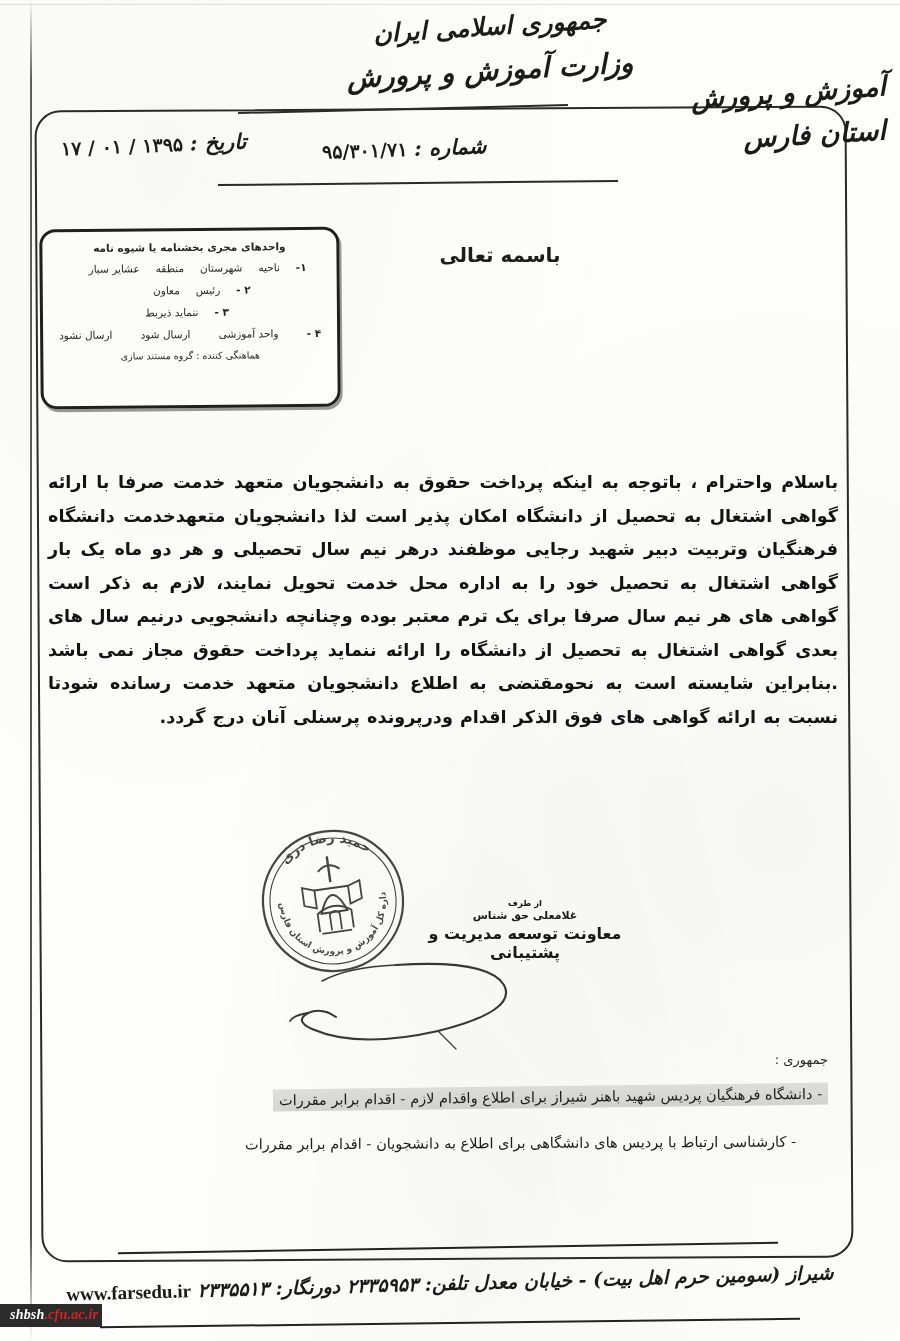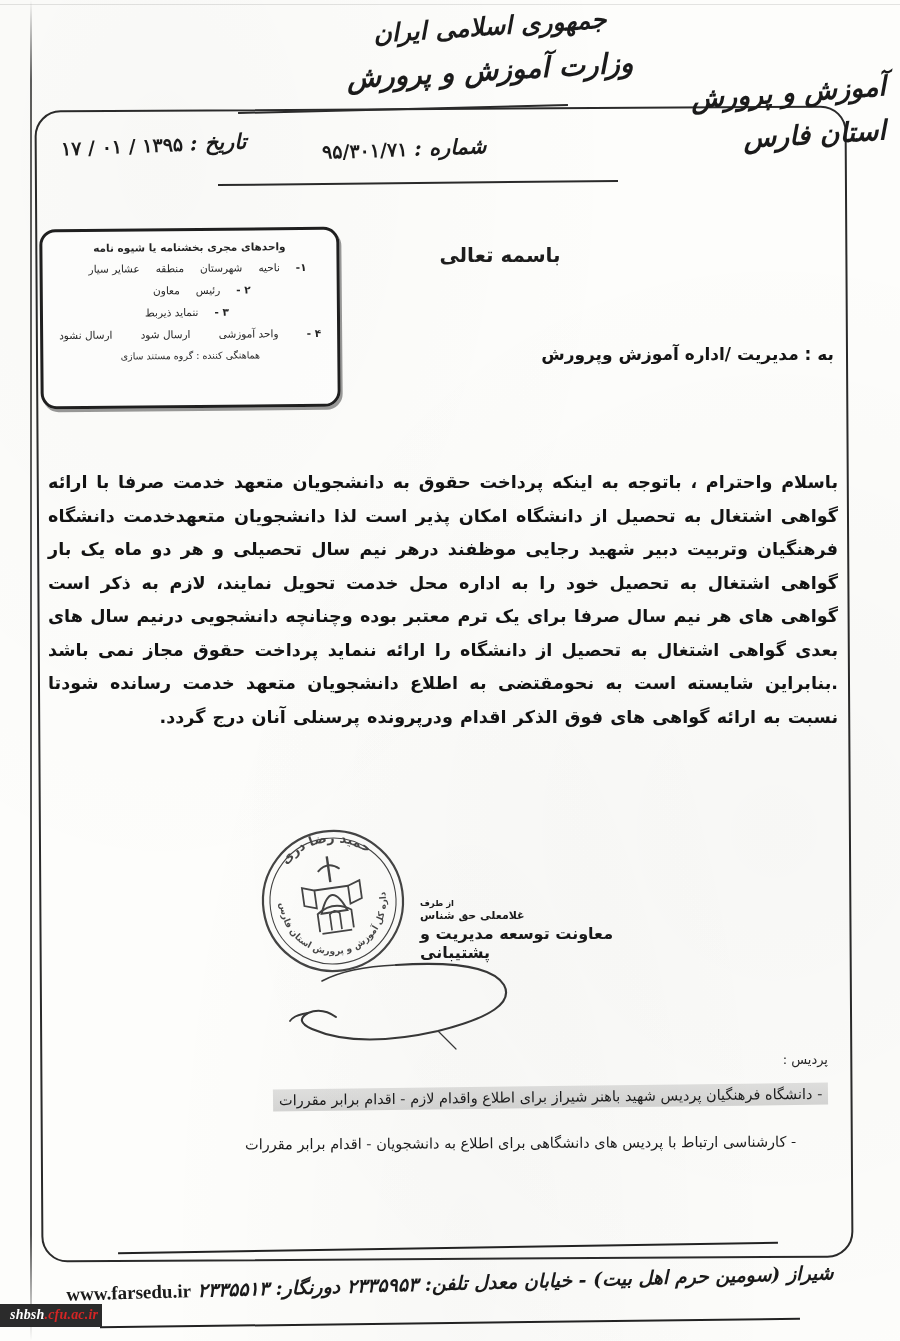--- a/index.html
+++ b/index.html
@@ -245,21 +245,21 @@
   }
   .stamp svg { display: block; }
 
   
   .sig-block {
     position: absolute;
     left: 420px;
     top: 898px;
     width: 210px;
     direction: rtl;
-    text-align: left;
+    text-align: center;
     color: #1a1a1a;
   }
   .sig-onbehalf { font-size: 8.5px; font-weight: 600; margin-bottom: 1px; }
   .sig-name { font-size: 11px; font-weight: 700; margin-bottom: 2px; }
   .sig-title { font-size: 16px; font-weight: 700; }
 
   
   .sig-mark {
     position: absolute;
     left: 288px;
@@ -413,21 +413,20 @@
     <div class="dist-line dist-l4">
       <span class="dl-num">۴ -</span>
       <span>واحد آموزشی</span>
       <span>ارسال شود</span>
       <span>ارسال نشود</span>
     </div>
 
     <div class="dist-foot">هماهنگی کننده : گروه مستند سازی</div>
   </div>
 
-  <div class="addr" id="addr-to">به : مدیریت /اداره آموزش وپرورش</div>
 
   <div id="body-text">باسلام واحترام ، باتوجه به اینکه پرداخت حقوق به دانشجویان متعهد خدمت صرفا با ارائه گواهی اشتغال به تحصیل از دانشگاه امکان پذیر است لذا دانشجویان متعهدخدمت دانشگاه فرهنگیان وتربیت دبیر شهید رجایی موظفند درهر نیم سال تحصیلی و هر دو ماه یک بار گواهی اشتغال به تحصیل خود را به اداره محل خدمت تحویل نمایند، لازم به ذکر است گواهی های هر نیم سال صرفا برای یک ترم معتبر بوده وچنانچه دانشجویی درنیم سال های بعدی گواهی اشتغال به تحصیل از دانشگاه را ارائه ننماید پرداخت حقوق مجاز نمی باشد .بنابراین شایسته است به نحومقتضی به اطلاع دانشجویان متعهد خدمت رسانده شودتا نسبت به ارائه گواهی های فوق الذکر اقدام ودرپرونده پرسنلی آنان درج گردد.</div>
 
   <div class="stamp">
     <svg width="150" height="150" viewBox="0 0 150 150" aria-hidden="true">
       <circle cx="75" cy="75" r="70" fill="none" stroke="#1d1d1d" stroke-width="2.2"></circle>
       <circle cx="75" cy="75" r="63" fill="none" stroke="#1d1d1d" stroke-width="1.1"></circle>
 
       <path d="M75 30 L75 56" stroke="#1d1d1d" stroke-width="2.4" fill="none"></path>
       <path d="M64 44 Q75 34 86 44" stroke="#1d1d1d" stroke-width="2" fill="none"></path>
@@ -459,21 +458,21 @@
 
   <div class="sig-mark">
     <svg width="250" height="95" viewBox="0 0 250 95" aria-hidden="true">
       <path d="M108 10 Q200 4 216 30 Q230 56 150 76 Q70 94 24 74 Q6 66 20 58 Q34 52 48 62" fill="none" stroke="#1d1d1d" stroke-width="2.1" stroke-linecap="round"></path>
       <path d="M20 58 Q6 60 2 66" fill="none" stroke="#1d1d1d" stroke-width="1.8" stroke-linecap="round"></path>
       <path d="M108 10 Q60 12 34 26" fill="none" stroke="#1d1d1d" stroke-width="1.6" stroke-linecap="round"></path>
       <path d="M150 76 Q160 86 168 94" fill="none" stroke="#1d1d1d" stroke-width="1.2" stroke-linecap="round"></path>
     </svg>
   </div>
 
-  <div id="cc-label">پردیس :</div>
+  <div id="cc-label">جمهوری :</div>
   <div class="cc-item" id="cc-item-0">- دانشگاه فرهنگیان پردیس شهید باهنر شیراز برای اطلاع واقدام لازم - اقدام برابر مقررات</div>
   <div class="cc-item" id="cc-item-1">-  کارشناسی ارتباط با پردیس های دانشگاهی برای اطلاع  به دانشجویان  - اقدام برابر مقررات</div>
 
   <div id="footer-rule"></div>
   <div id="footer-line">
     <span>شیراز (سومین حرم اهل بیت) - خیابان معدل</span>
     <span>تلفن:</span>
     <span>۲۳۳۵۹۵۳</span>
     <span>دورنگار:</span>
     <span>۲۳۳۵۵۱۳</span>

